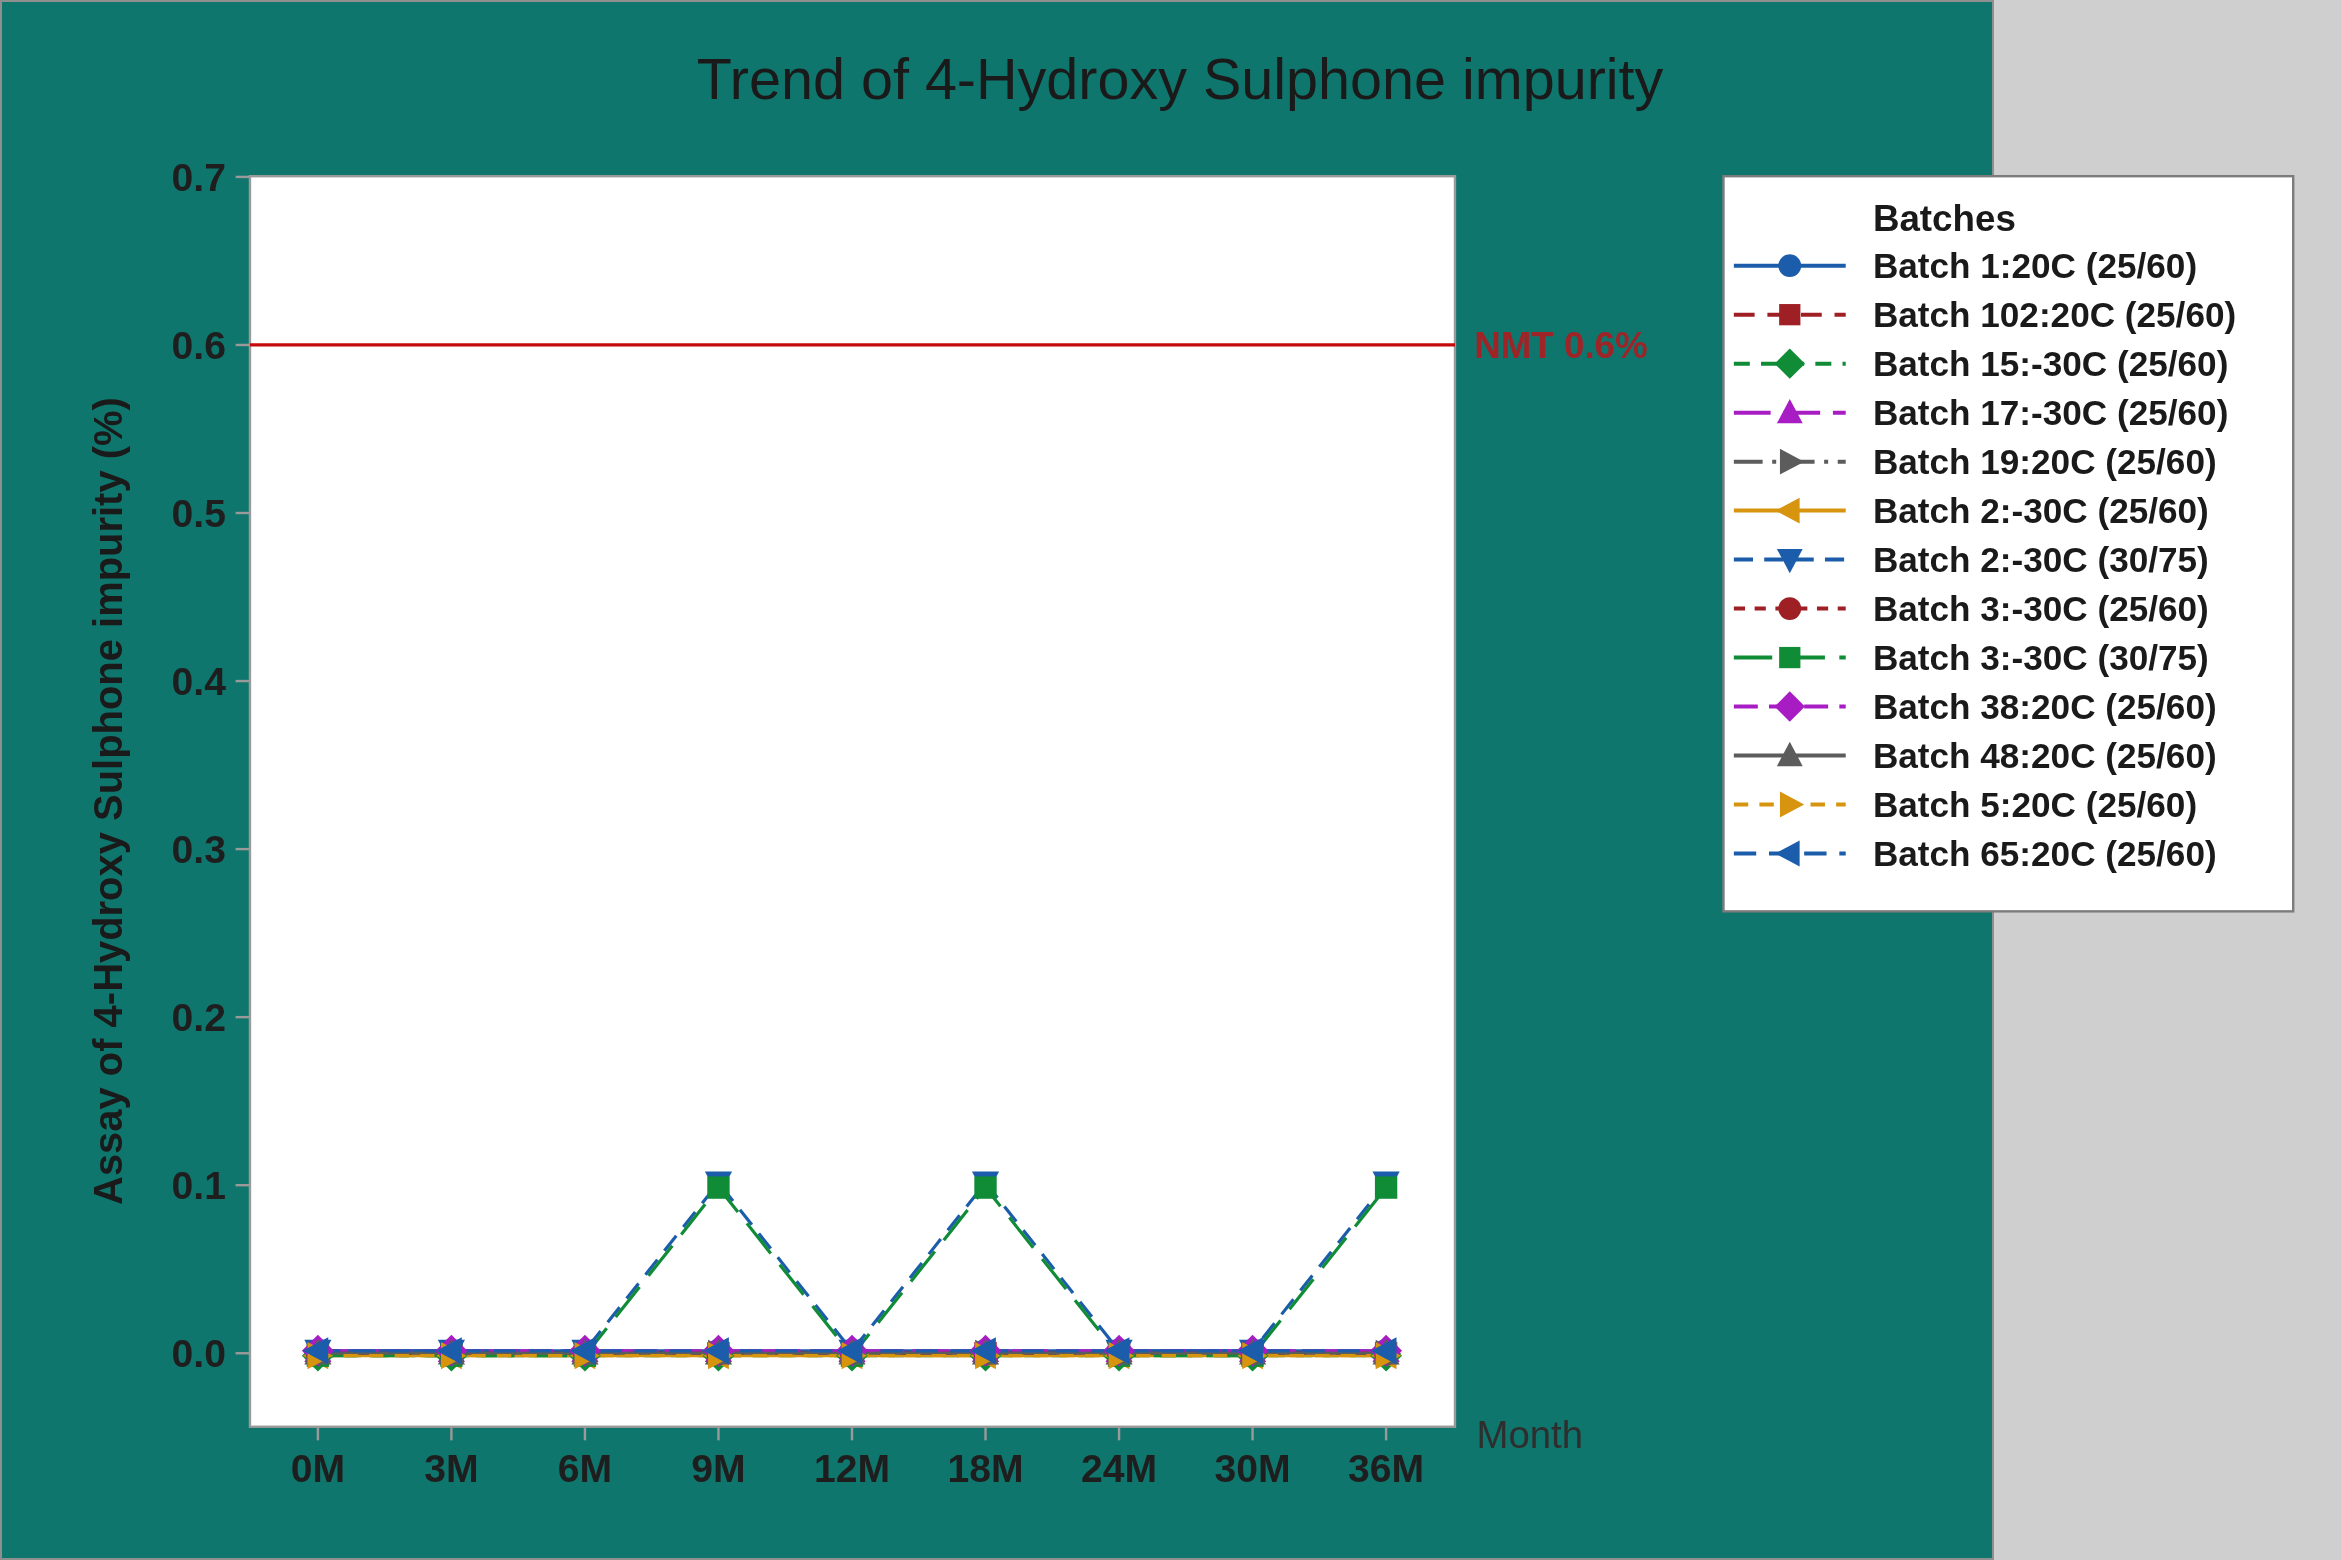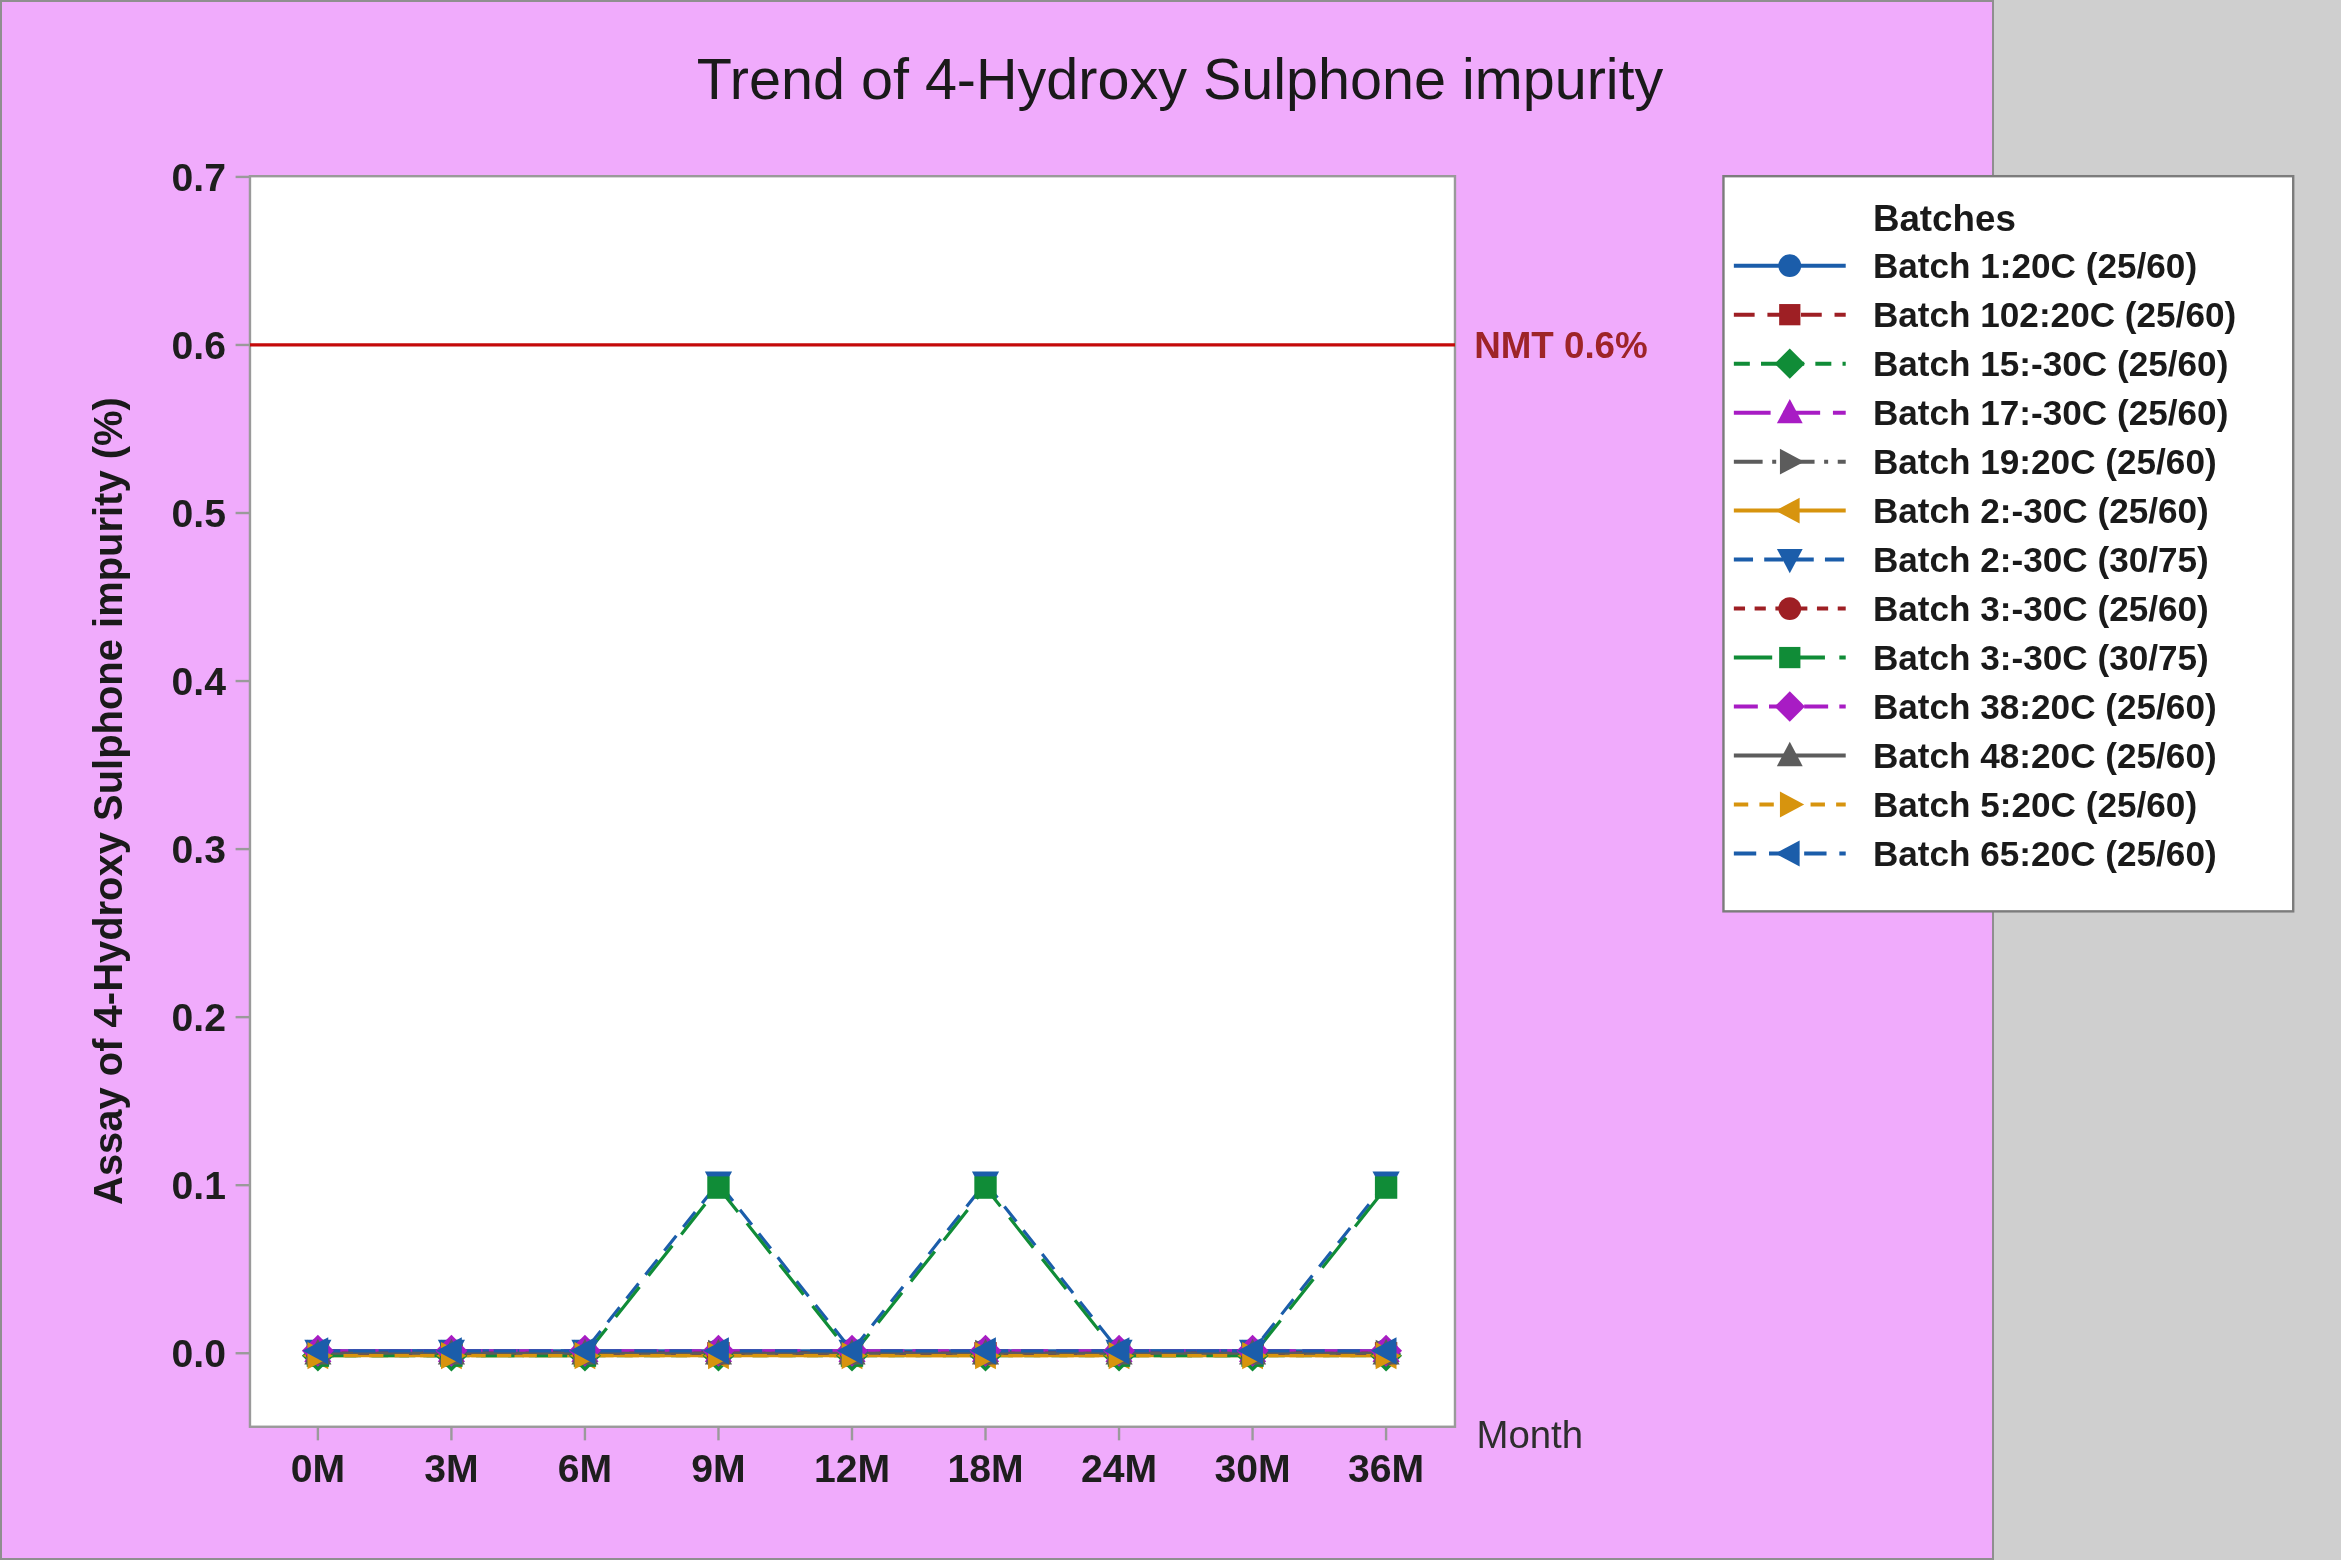--- a/index.html
+++ b/index.html
@@ -1,21 +1,21 @@
 <!DOCTYPE html>
 <html style="font-size:12.8px"><head>
 <meta charset="utf-8">
 <style>
   html, body { margin: 0; padding: 0; background: #cfcfcf; }
   * { box-sizing: border-box; }
   #canvas {
     position: relative;
     width: 1994px;
     height: 1560px;
-    background: #f0abfc;
+    background: #0f766e;
     border: 2.4px solid #8f8f8f;
     font-family: "Liberation Sans", sans-serif;
   }
   svg { display: block; }
   text { font-family: "Liberation Sans", sans-serif; fill: #1a1a1a; }
   .chart-title { font-size: 72px; font-weight: 500; letter-spacing: 0px; }
   .axis-title  { font-size: 50px; font-weight: 700; }
   .x-axis-title{ font-size: 48px; font-weight: 500; fill: #2e2e2e; }
   .tick-label  { font-size: 49px; font-weight: 700; fill: #1e1e1e; }
   .legend-title{ font-size: 46px; font-weight: 700; }

